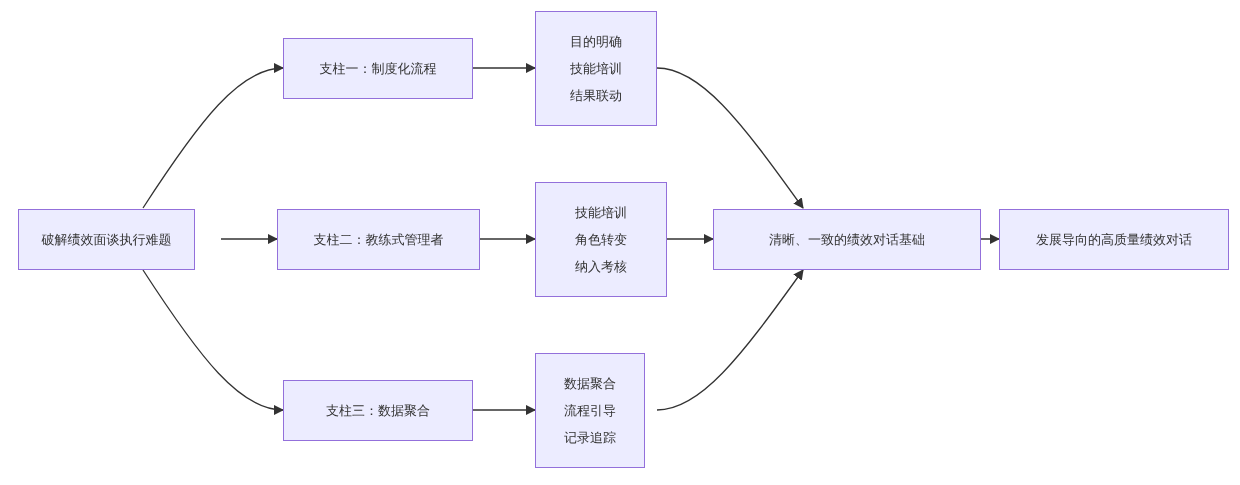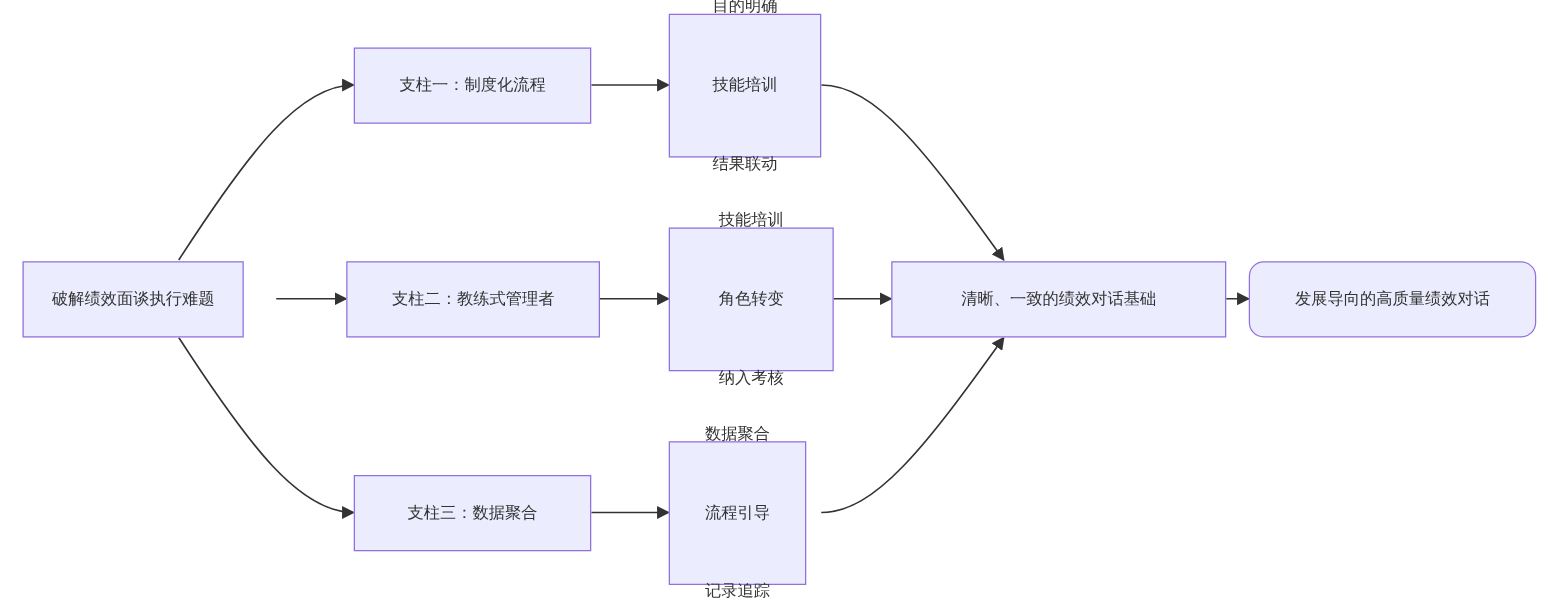--- a/index.html
+++ b/index.html
@@ -1,21 +1,21 @@
 <!DOCTYPE html>
 <html><head>
 <meta charset="utf-8">
 <style>
   html, body { margin: 0; padding: 0; background: #ffffff; }
   body { width: 1240px; height: 485px; position: relative; overflow: hidden;
          font-family: "DejaVu Sans", "Liberation Sans", sans-serif; }
   svg.edges { position: absolute; left: 0; top: 0; }
   .node { position: absolute; box-sizing: border-box; background: #ECECFF;
           border: 1.5px solid #9370DB; color: #333333; font-size: 13px;
-          display: flex; flex-direction: column; align-items: center; justify-content: center; gap: 36px; }
+          display: flex; flex-direction: column; align-items: center; justify-content: center; }
   .node .line { line-height: 27px; white-space: nowrap; }
 </style>
 </head>
 <body>
 
 <svg class="edges" width="1240" height="485">
   <defs>
     <marker id="arrow" viewBox="0 0 10 10" refX="9" refY="5" markerWidth="8" markerHeight="8" orient="auto">
       <path d="M0,0 L10,5 L0,10 z" fill="#333333"></path>
     </marker>
@@ -58,15 +58,15 @@
 </div>
 <div class="node" style="left:535px;top:353px;width:110px;height:115px;">
   <span class="line">数据聚合</span>
   <span class="line">流程引导</span>
   <span class="line">记录追踪</span>
 </div>
 
 <div class="node" style="left:713px;top:209px;width:268px;height:61px;">
   <span class="line">清晰、一致的绩效对话基础</span>
 </div>
-<div class="node" style="left:999px;top:209px;width:230px;height:61px;border-radius:12px;">
+<div class="node" style="left:999px;top:209px;width:230px;height:61px;">
   <span class="line">发展导向的高质量绩效对话</span>
 </div>
 
 </body></html>

